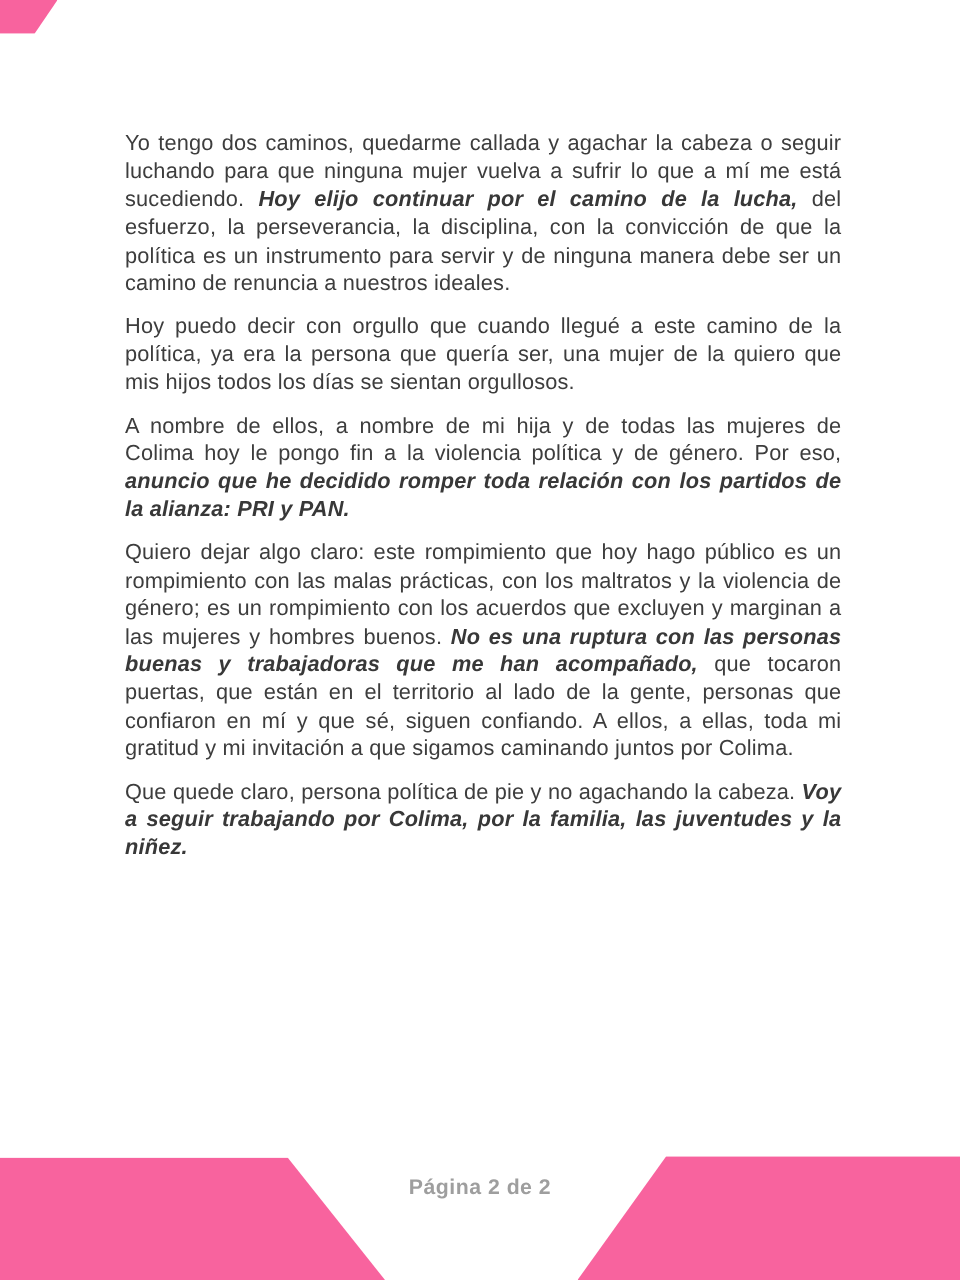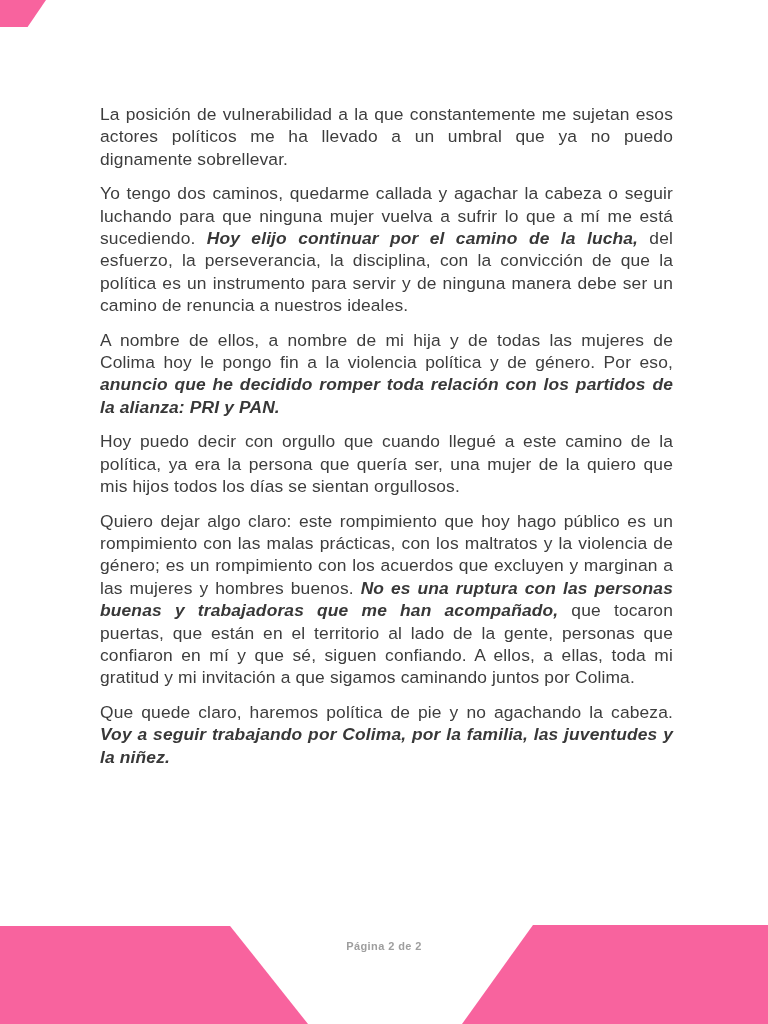--- a/index.html
+++ b/index.html
@@ -58,39 +58,38 @@
     color:#383838;
     font-style:italic;
   }
   
   .footer{
     position:absolute;
     left:0;top:940px;
     width:768px;
     text-align:center;
     color:var(--footer-text);
-    font-size:11px;
+    font-size:17px;
     font-weight:bold;
     letter-spacing:0.4px;
   }
 </style>
 </head>
 <body>
 
 <div class="page">
 
   <div class="corner-top-left"></div>
 
   <div class="content">
-      <p><span>La posición de vulnerabilidad a la que constantemente me sujetan esos actores políticos me ha llevado a un umbral que ya no puedo dignamente sobrellevar.</span></p>
       <p><span>Yo tengo dos caminos, quedarme callada y agachar la cabeza o seguir luchando para que ninguna mujer vuelva a sufrir lo que a mí me está sucediendo. </span><strong>Hoy elijo continuar por el camino de la lucha,</strong><span> del esfuerzo, la perseverancia, la disciplina, con la convicción de que la política es un instrumento para servir y de ninguna manera debe ser un camino de renuncia a nuestros ideales.</span></p>
+      <p><span>Hoy puedo decir con orgullo que cuando llegué a este camino de la política, ya era la persona que quería ser, una mujer de la quiero que mis hijos todos los días se sientan orgullosos.</span></p>
       <p><span>A nombre de ellos, a nombre de mi hija y de todas las mujeres de Colima hoy le pongo fin a la violencia política y de género. Por eso, </span><strong>anuncio que he decidido romper toda relación con los partidos de la alianza: PRI y PAN.</strong></p>
-      <p><span>Hoy puedo decir con orgullo que cuando llegué a este camino de la política, ya era la persona que quería ser, una mujer de la quiero que mis hijos todos los días se sientan orgullosos.</span></p>
       <p><span>Quiero dejar algo claro: este rompimiento que hoy hago público es un rompimiento con las malas prácticas, con los maltratos y la violencia de género; es un rompimiento con los acuerdos que excluyen y marginan a las mujeres y hombres buenos. </span><strong>No es una ruptura con las personas buenas y trabajadoras que me han acompañado,</strong><span> que tocaron puertas, que están en el territorio al lado de la gente, personas que confiaron en mí y que sé, siguen confiando. A ellos, a ellas, toda mi gratitud y mi invitación a que sigamos caminando juntos por Colima.</span></p>
-      <p><span>Que quede claro, haremos política de pie y no agachando la cabeza. </span><strong>Voy a seguir trabajando por Colima, por la familia, las juventudes y la niñez.</strong></p>
+      <p><span>Que quede claro, persona política de pie y no agachando la cabeza. </span><strong>Voy a seguir trabajando por Colima, por la familia, las juventudes y la niñez.</strong></p>
     </div>
 
   <div class="corner-bottom-left"></div>
 
   <div class="corner-bottom-right"></div>
 
   <div class="footer">Página 2 de 2</div>
 
 </div>
 

